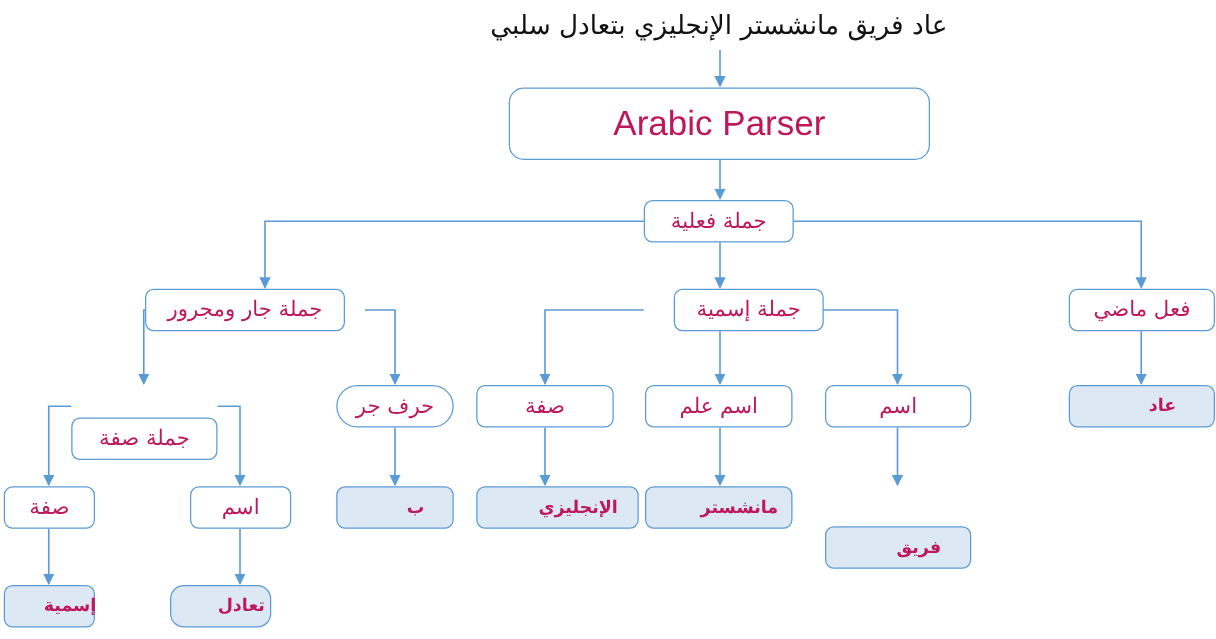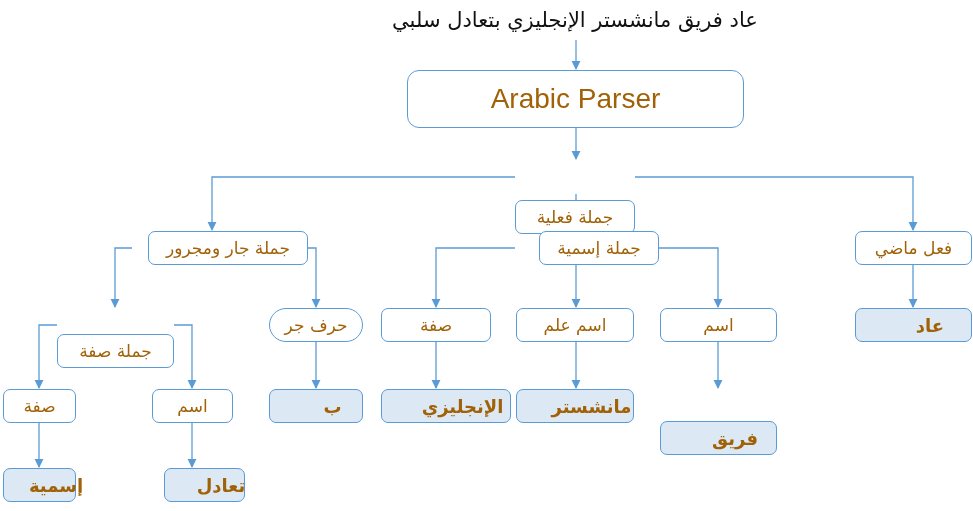--- a/index.html
+++ b/index.html
@@ -1,22 +1,22 @@
 <!DOCTYPE html>
 <html><head>
 <meta charset="utf-8">
 <style>
   html, body { margin:0; padding:0; background:#ffffff; }
   body { width:973px; height:511px; position:relative; overflow:hidden;
          font-family:"DejaVu Sans", sans-serif; }
   .node { position:absolute; box-sizing:border-box; border:1.3px solid #5b9bd5;
           border-radius:7px; background:#ffffff; display:flex; align-items:center;
-          justify-content:center; color:#a16207; font-size:17px; direction:rtl;
+          justify-content:center; color:#be185d; font-size:17px; direction:rtl;
           white-space:nowrap; }
-  .node.leaf { background:#dde8f5; font-weight:bold; font-size:18px;padding-left:33px; }
+  .node.leaf { background:#dde8f5; font-weight:bold; font-size:14px;padding-left:33px; }
   .node.root { font-size:28px; direction:ltr; border-radius:12px; font-family:"Liberation Sans", sans-serif; }
   .sentence { position:absolute; left:0; width:1150px; top:8px; text-align:center;
               font-size:21px; direction:rtl; color:#111; }
   svg.edges { position:absolute; left:0; top:0; }
 </style>
 </head>
 <body>
 
 <div class="sentence" style="left:0;width:1150px;">عاد فريق مانشستر الإنجليزي بتعادل سلبي</div>
 
@@ -53,34 +53,34 @@
     <path d="M576,342 L576,388" marker-end="url(#arr)"></path>
     <path d="M718,342 L718,388" marker-end="url(#arr)"></path>
 
     <path d="M39,423 L39,467" marker-end="url(#arr)"></path>
     <path d="M192,423 L192,467" marker-end="url(#arr)"></path>
   </g>
 </svg>
 
 <div class="node root" style="left:407px;top:70px;width:337px;height:58px;">Arabic Parser</div>
 
-<div class="node" style="left:515px;top:160px;width:120px;height:34px;margin-top:40px;">جملة فعلية</div>
+<div class="node" style="left:515px;top:160px;width:120px;height:34px;">جملة فعلية</div>
 
-<div class="node" style="left:148px;top:231px;width:160px;height:34px;">جملة جار ومجرور</div>
+<div class="node" style="left:116px;top:231px;width:160px;height:34px;">جملة جار ومجرور</div>
 <div class="node" style="left:515px;top:231px;width:120px;height:34px;margin-left:24px;">جملة إسمية</div>
 <div class="node" style="left:855px;top:231px;width:117px;height:34px;">فعل ماضي</div>
 
 <div class="node" style="left:57px;top:308px;width:117px;height:34px;margin-top:26px;">جملة صفة</div>
 <div class="node" style="left:269px;top:308px;width:94px;height:34px;border-radius:17px;">حرف جر</div>
 <div class="node" style="left:381px;top:308px;width:110px;height:34px;">صفة</div>
 <div class="node" style="left:516px;top:308px;width:118px;height:34px;">اسم علم</div>
 <div class="node" style="left:660px;top:308px;width:117px;height:34px;">اسم</div>
 <div class="node leaf" style="left:855px;top:308px;width:117px;height:34px;">عاد</div>
 
 <div class="node" style="left:3px;top:389px;width:73px;height:34px;">صفة</div>
 <div class="node" style="left:152px;top:389px;width:81px;height:34px;">اسم</div>
 <div class="node leaf" style="left:269px;top:389px;width:94px;height:34px;">ب</div>
 <div class="node leaf" style="left:381px;top:389px;width:130px;height:34px;">الإنجليزي</div>
 <div class="node leaf" style="left:516px;top:389px;width:118px;height:34px;">مانشستر</div>
 <div class="node leaf" style="left:660px;top:389px;width:117px;height:34px;margin-top:32px;">فريق</div>
 
 <div class="node leaf" style="left:3px;top:468px;width:73px;height:34px;">إسمية</div>
-<div class="node leaf" style="left:164px;top:468px;width:81px;height:34px;">تعادل</div>
+<div class="node leaf" style="left:136px;top:468px;width:81px;height:34px;border-radius:11px;">تعادل</div>
 
 </body></html>

